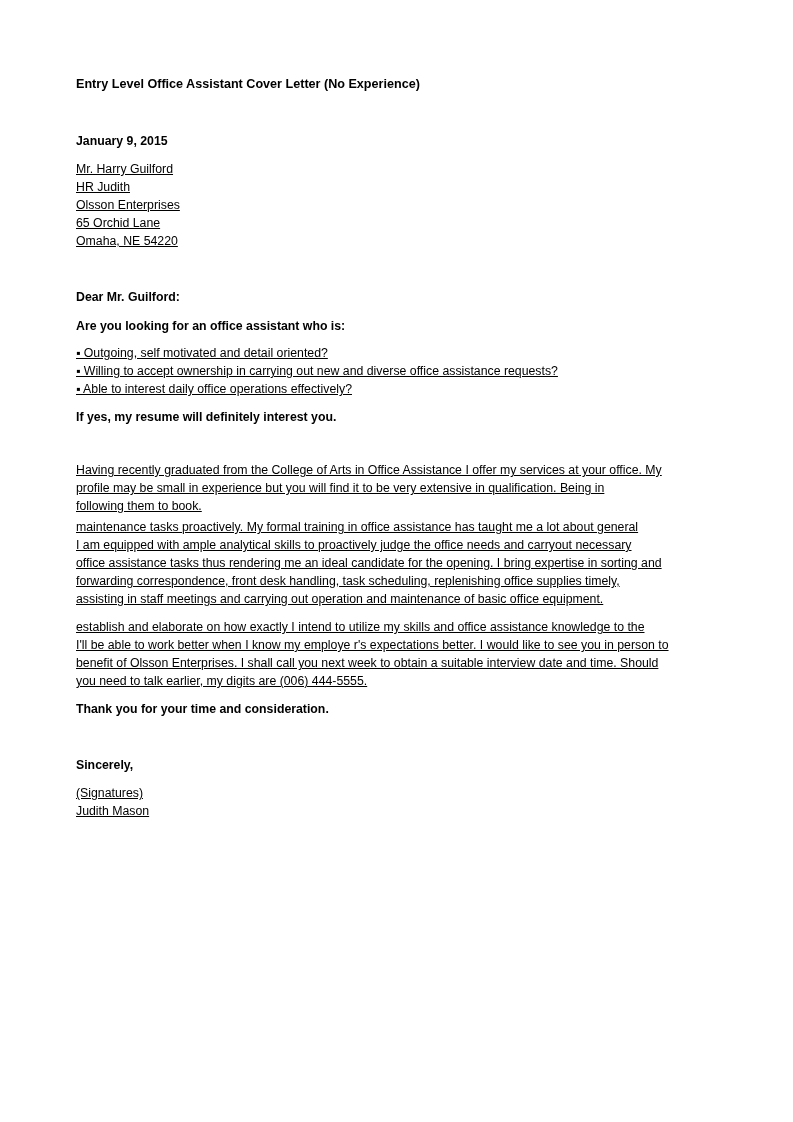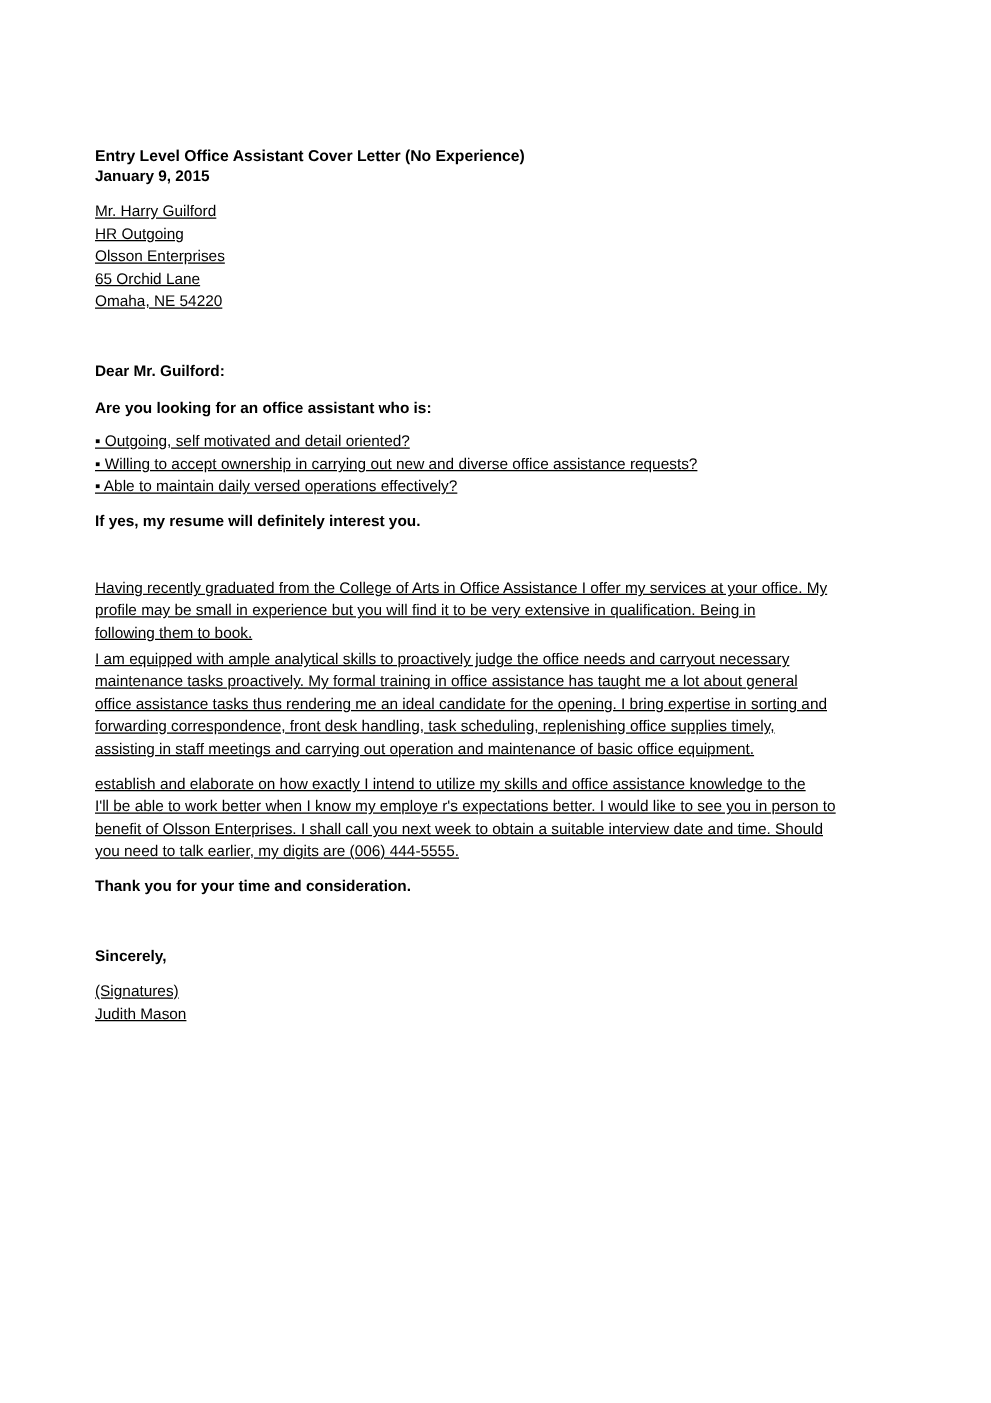--- a/index.html
+++ b/index.html
@@ -1,60 +1,60 @@
 <!DOCTYPE html>
 <html><head>
 <meta charset="utf-8">
 <style>
   html, body { margin: 0; padding: 0; background: #ffffff; }
   body { width: 793px; height: 1122px; position: relative; overflow: hidden;
          font-family: "Liberation Sans", sans-serif; color: #000; font-size: 12.3px; }
   .page { position: absolute; left: 76px; top: 0; width: 650px; }
-  .title { position: absolute; top: 77px; left: 0; font-weight: bold; font-size: 12.6px; white-space: nowrap; margin-top: 41px; }
+  .title { position: absolute; top: 77px; left: 0; font-weight: bold; font-size: 12.6px; white-space: nowrap; }
   .line { position: absolute; left: 0; white-space: nowrap; line-height: 18px; font-weight: bold; }
   .para { position: absolute; left: 0; line-height: 18px; text-decoration: underline; }
   .para div { white-space: nowrap; }
 </style>
 </head>
 <body>
 
 <div class="page">
   <div class="title">Entry Level Office Assistant Cover Letter (No Experience)</div>
 
   <div class="line" style="top:132px">January 9, 2015</div>
 
   <div class="para" style="top:160px">
     <div>Mr. Harry Guilford</div>
-    <div>HR Outgoing</div>
+    <div>HR Judith</div>
     <div>Olsson Enterprises</div>
     <div>65 Orchid Lane</div>
     <div>Omaha, NE 54220</div>
   </div>
 
   <div class="line" style="top:288px">Dear Mr. Guilford:</div>
 
   <div class="line" style="top:317px">Are you looking for an office assistant who is:</div>
 
   <div class="para" style="top:344px">
     <div>▪ Outgoing, self motivated and detail oriented?</div>
     <div>▪ Willing to accept ownership in carrying out new and diverse office assistance requests?</div>
-    <div>▪ Able to maintain daily versed operations effectively?</div>
+    <div>▪ Able to interest daily office operations effectively?</div>
   </div>
 
   <div class="line" style="top:408px">If yes, my resume will definitely interest you.</div>
 
   <div class="para" style="top:461px">
     <div>Having recently graduated from the College of Arts in Office Assistance I offer my services at your office. My</div>
     <div>profile may be small in experience but you will find it to be very extensive in qualification. Being in</div>
     <div>following them to book.</div>
   </div>
 
   <div class="para" style="top:518px">
+    <div>maintenance tasks proactively. My formal training in office assistance has taught me a lot about general</div>
     <div>I am equipped with ample analytical skills to proactively judge the office needs and carryout necessary</div>
-    <div>maintenance tasks proactively. My formal training in office assistance has taught me a lot about general</div>
     <div>office assistance tasks thus rendering me an ideal candidate for the opening. I bring expertise in sorting and</div>
     <div>forwarding correspondence, front desk handling, task scheduling, replenishing office supplies timely,</div>
     <div>assisting in staff meetings and carrying out operation and maintenance of basic office equipment.</div>
   </div>
 
   <div class="para" style="top:618px">
     <div>establish and elaborate on how exactly I intend to utilize my skills and office assistance knowledge to the</div>
     <div>I'll be able to work better when I know my employe  r's expectations better. I would like to see you in person to</div>
     <div>benefit of Olsson Enterprises. I shall call you next week to obtain a suitable interview date and time. Should</div>
     <div>you need to talk earlier, my digits are (006) 444-5555.</div>

